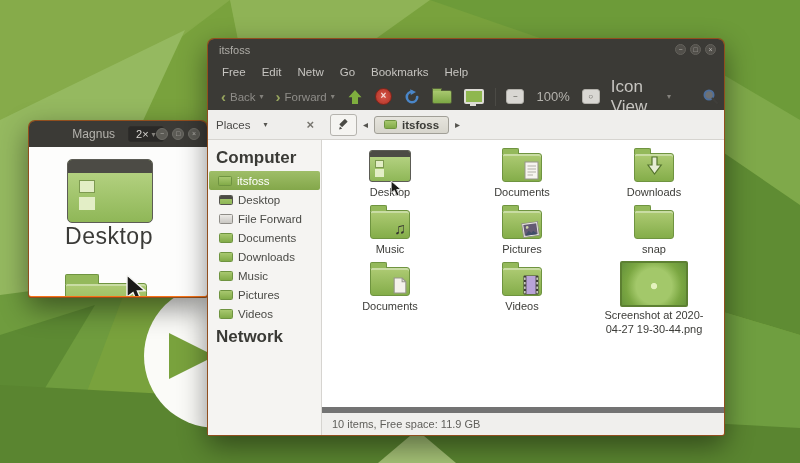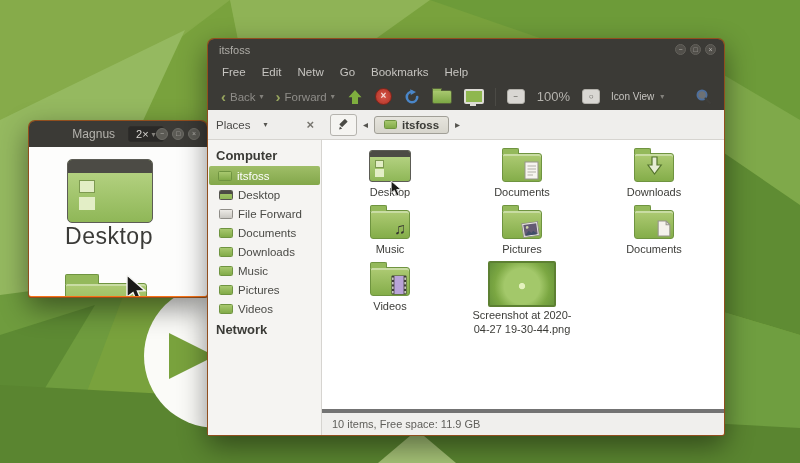--- a/index.html
+++ b/index.html
@@ -69,21 +69,21 @@
   .toolbar{height:27px;display:flex;align-items:center;background:#3b3a36;padding-left:8px;gap:2px}
   .tbtn{display:flex;align-items:center;gap:4px;padding:0 5px;color:#8f8d89;font-size:11.5px}
   .chev{color:#97a55e;font-size:15px;font-weight:bold;line-height:1}
   .caret{color:#83817c;font-size:8px}
   .stopbtn{width:15px;height:15px;border-radius:50%;background:radial-gradient(#d8574a,#b03225);
            border:1px solid #7e241a;color:#f4ddd9;font-size:10px;font-weight:bold;
            text-align:center;line-height:14px}
   .zbtn{width:16px;height:13px;background:#d9d7d3;border:1px solid #b2b0aa;border-radius:3px;
         display:flex;align-items:center;justify-content:center;font-size:8px;color:#55544f}
   .zoomlvl{color:#b5b3ae;font-size:13px;padding:0 5px}
-  .viewmode{color:#c6c4c0;font-size:10px;padding:0 4px}
+  .viewmode{color:#c6c4c0;font-size:17px;padding:0 4px}
   .minifold{width:18px;height:12px;border-radius:1px 2px 2px 2px;border:1px solid #55603a;
             background:linear-gradient(#a8c86f,#7da845);position:relative}
   .minifold::before{content:"";position:absolute;top:-3px;left:-1px;width:8px;height:2px;
             background:#94b95b;border:1px solid #55603a;border-bottom:none}
   .scr{width:16px;height:11px;border:2px solid #dddbd6;border-radius:2px;background:#8fb74f;position:relative}
   .scr::after{content:"";position:absolute;left:4px;bottom:-4px;width:6px;height:2px;background:#dddbd6}
   .sep{width:1px;height:18px;background:#4b4a45;margin:0 4px}
   
   .pathrow{height:29px;background:#efeeec;border-bottom:1px solid #d6d4d0;display:flex;align-items:center}
   .places-head{width:114px;flex:none;display:flex;align-items:center;padding:0 8px;box-sizing:border-box;gap:13px}
@@ -92,41 +92,41 @@
   .pbtn{width:25px;height:20px;background:#f5f4f1;border:1px solid #b5b3ae;border-radius:3px;
         display:flex;align-items:center;justify-content:center;margin-left:8px}
   .navarr{color:#55544f;font-size:10px;padding:0 6px}
   .pathbtn{display:flex;align-items:center;gap:5px;padding:2px 9px;border:1px solid #a19f97;border-radius:3px;
            background:linear-gradient(#e6e4dd,#d7d5cc);font-size:11.5px;font-weight:bold;color:#3b3b36}
   .pathbtn .si{width:13px;height:9px}
   
   .bodyrow{flex:1;display:flex;min-height:0}
   .sidebar{width:114px;flex:none;background:#f5f4f2;border-right:1px solid #d6d4d0;
            padding-top:4px;box-sizing:border-box;overflow:hidden}
-  .shead{font-size:13px;font-weight:bold;color:#3a3a36;padding:4px 8px 3px}
+  .shead{font-size:17px;font-weight:bold;color:#3a3a36;padding:4px 8px 3px}
   .srow{display:flex;align-items:center;gap:5px;height:19px;padding:0 4px 0 9px;
         font-size:11.5px;color:#4a4a46;margin:0 2px;border-radius:2px}
   .srow.sel{background:linear-gradient(#9fbe68,#83a74a);color:#fff;margin:0 1px}
   .si{width:14px;height:10px;flex:none;border-radius:1.5px;border:1px solid #6f9440;
       background:linear-gradient(#a8c86f,#82ab48);box-sizing:border-box}
   .si.gray{background:linear-gradient(#eceae6,#c9c7c2);border-color:#8f8d88}
   .si.desk{background:linear-gradient(#a8c86f,#8fb757);border-color:#55544e;box-shadow:inset 0 3px 0 #4c4b45}
   .si.trash{width:11px;height:12px;background:linear-gradient(#dddbd6,#b0aea8);border-color:#8f8d88;
             border-radius:1px 1px 3px 3px}
   .si.net{width:14px;height:10px;background:#8fb74f;border:2px solid #55544e}
   .mainpane{flex:1;display:flex;flex-direction:column;min-width:0}
   .files{flex:1;background:#fff;padding:7px 0 0 2px;display:flex;flex-wrap:wrap;
          align-content:flex-start;overflow:hidden}
   .cell{width:132px;height:57px;display:flex;flex-direction:column;align-items:center;position:relative}
   .cell.tall{height:84px}
   .icobox{height:37px;display:flex;align-items:flex-start;justify-content:center}
   .flabel{font-size:11px;color:#3c3c38;margin-top:2px;text-align:center;max-width:112px;line-height:1.25}
   .cursor{position:absolute;pointer-events:none}
   
-  .statusbar{height:22px;background:#f0efed;border-top:4px solid #737373;display:flex;align-items:center;
+  .statusbar{height:22px;background:#f0efed;border-top:6px solid #737373;display:flex;align-items:center;
              padding-left:10px;font-size:11px;color:#5f5e5a;border-radius:0 0 2px 0}
 </style>
 </head>
 <body>
 
 <div class="facet f1"></div>
 <div class="facet f2"></div>
 <div class="facet f3"></div>
 <div class="facet f4"></div>
 <div class="facet f5"></div>
@@ -358,20 +358,26 @@
               <rect x="2" y="2" width="13" height="11" fill="#645a73"></rect>
               <circle cx="5.5" cy="5" r="1.4" fill="#cfd6a8"></circle>
               <path d="M3 12 l3.5-3.5 2.5 2.5 2-2 3 3 v1 h-11 z" fill="#414e68"></path>
             </svg>
           </div>
             </div>
           <div class="flabel">Pictures</div>
         </div>
 
 
+        <div class="cell">
+          <div class="icobox">
+              <div class="fold"></div>
+            </div>
+          <div class="flabel">snap</div>
+        </div>
 
         <div class="cell">
           <div class="icobox">
               <div class="fold">
             <svg class="ov" style="right:2px;bottom:1px" width="14" height="17" viewBox="0 0 13 16">
               <path d="M1 1 h7.5 l3.5 3.5 V15 H1 z" fill="#f4f2ec" stroke="#97958c"></path>
               <path d="M8.5 1 v3.5 H12" fill="none" stroke="#97958c"></path>
             </svg>
           </div>
             </div>

